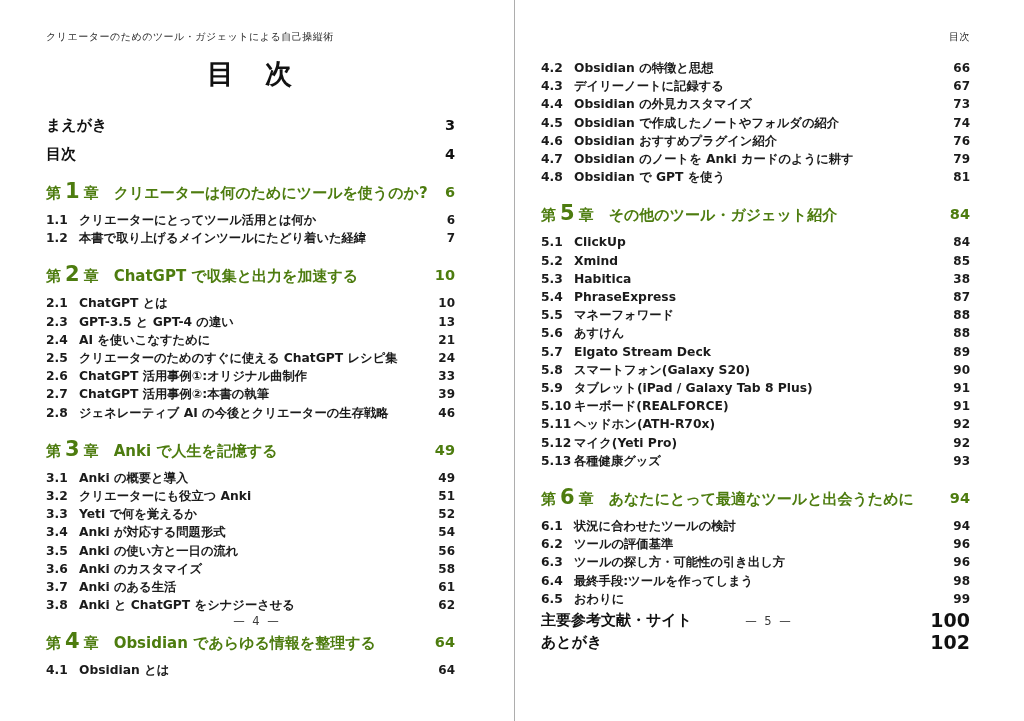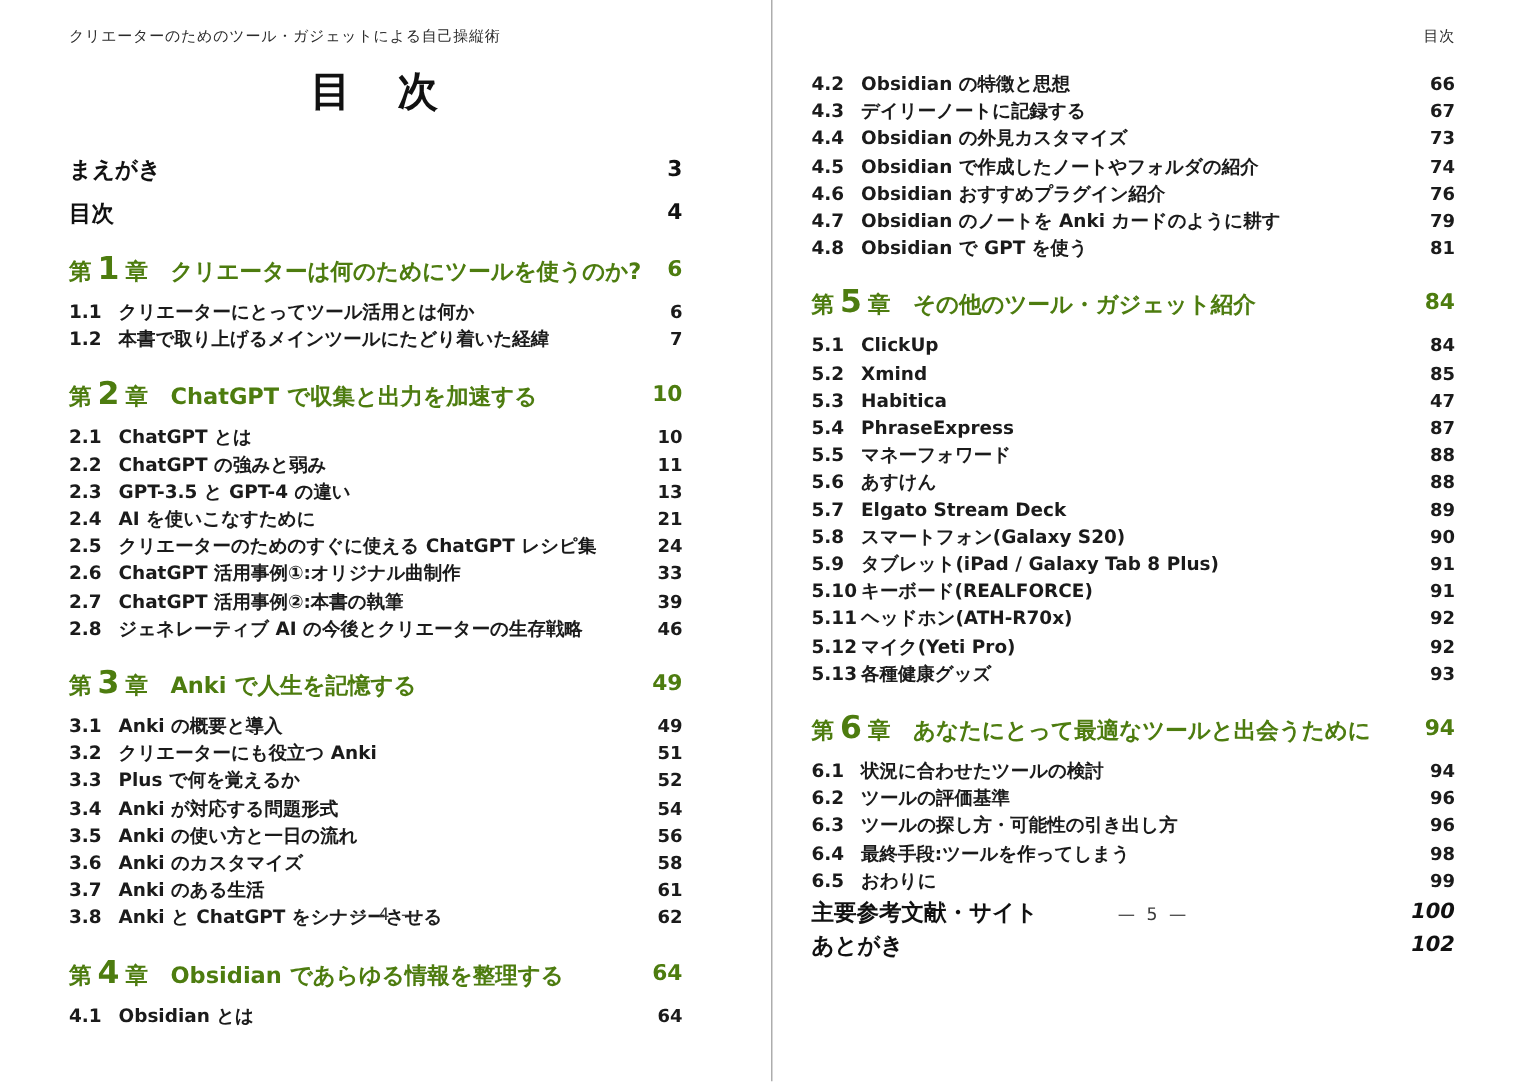--- a/index.html
+++ b/index.html
@@ -10,21 +10,21 @@
     font-family: "DejaVu Sans", "Liberation Sans", sans-serif;
     overflow: hidden;
   }
   .spread { position: relative; width: 1024px; height: 721px; background: #fff; }
 
   .divider {
     position: absolute; left: 514px; top: 0;
     width: 1px; height: 721px; background: #adadad;
   }
 
-  .page { position: absolute; top: 0; height: 631px; box-sizing: border-box; }
+  .page { position: absolute; top: 12px; height: 631px; box-sizing: border-box; }
   .page-left  { left: 0;    width: 514px; padding: 0 59px 0 46px; }
   .page-right { left: 514px; width: 510px; padding: 0 54px 0 27px; }
 
   .running-header {
     padding-top: 19px;
     font-size: 10px;
     letter-spacing: 0.5px;
     color: #2a2a2a;
     line-height: 12px;
     white-space: nowrap;
@@ -66,21 +66,21 @@
   .chapter .ch-gap { display: inline-block; width: 15px; }
 
   
   .item { font-weight: bold; font-size: 12.3px; line-height: 18.2px; color: #1b1b1b; }
   .item .num { display: inline-block; min-width: 33px; }
   .item .pg { font-size: 12px; }
   #entries-right .toc-row:first-child { margin-top: 16px; }
 
   
   #entries-right .front { margin-top: 2px; }
-  #entries-right .front .pg { font-size: 14px; font-style: italic; }
+  #entries-right .front .pg { font-size: 19px; }
 
   .page-footer {
     position: absolute;
     left: 0; right: 0; bottom: 15px;
     text-align: center;
     font-size: 11.5px;
     color: #3a3a3a;
     letter-spacing: 2px;
   }
 </style>
@@ -115,24 +115,20 @@
         </div>
         <div class="toc-row chapter">
           <span class="label"><span>第</span><span class="chno">2</span><span>章</span><span class="ch-gap"></span><span>ChatGPT で収集と出力を加速する</span></span>
           <span class="pg">10</span>
         </div>
         <div class="toc-row item">
           <span class="label"><span class="num">2.1</span><span>ChatGPT とは</span></span>
           <span class="pg">10</span>
         </div>
         <div class="toc-row item">
-          <span class="label"><span class="num">2.2</span><span>ChatGPT の強みと弱み</span></span>
-          <span class="pg">11</span>
-        </div>
-        <div class="toc-row item">
           <span class="label"><span class="num">2.3</span><span>GPT-3.5 と GPT-4 の違い</span></span>
           <span class="pg">13</span>
         </div>
         <div class="toc-row item">
           <span class="label"><span class="num">2.4</span><span>AI を使いこなすために</span></span>
           <span class="pg">21</span>
         </div>
         <div class="toc-row item">
           <span class="label"><span class="num">2.5</span><span>クリエーターのためのすぐに使える ChatGPT レシピ集</span></span>
           <span class="pg">24</span>
@@ -155,21 +151,21 @@
         </div>
         <div class="toc-row item">
           <span class="label"><span class="num">3.1</span><span>Anki の概要と導入</span></span>
           <span class="pg">49</span>
         </div>
         <div class="toc-row item">
           <span class="label"><span class="num">3.2</span><span>クリエーターにも役立つ Anki</span></span>
           <span class="pg">51</span>
         </div>
         <div class="toc-row item">
-          <span class="label"><span class="num">3.3</span><span>Plus で何を覚えるか</span></span>
+          <span class="label"><span class="num">3.3</span><span>Yeti で何を覚えるか</span></span>
           <span class="pg">52</span>
         </div>
         <div class="toc-row item">
           <span class="label"><span class="num">3.4</span><span>Anki が対応する問題形式</span></span>
           <span class="pg">54</span>
         </div>
         <div class="toc-row item">
           <span class="label"><span class="num">3.5</span><span>Anki の使い方と一日の流れ</span></span>
           <span class="pg">56</span>
         </div>
@@ -237,21 +233,21 @@
         <div class="toc-row item">
           <span class="label"><span class="num">5.1</span><span>ClickUp</span></span>
           <span class="pg">84</span>
         </div>
         <div class="toc-row item">
           <span class="label"><span class="num">5.2</span><span>Xmind</span></span>
           <span class="pg">85</span>
         </div>
         <div class="toc-row item">
           <span class="label"><span class="num">5.3</span><span>Habitica</span></span>
-          <span class="pg">47</span>
+          <span class="pg">38</span>
         </div>
         <div class="toc-row item">
           <span class="label"><span class="num">5.4</span><span>PhraseExpress</span></span>
           <span class="pg">87</span>
         </div>
         <div class="toc-row item">
           <span class="label"><span class="num">5.5</span><span>マネーフォワード</span></span>
           <span class="pg">88</span>
         </div>
         <div class="toc-row item">

